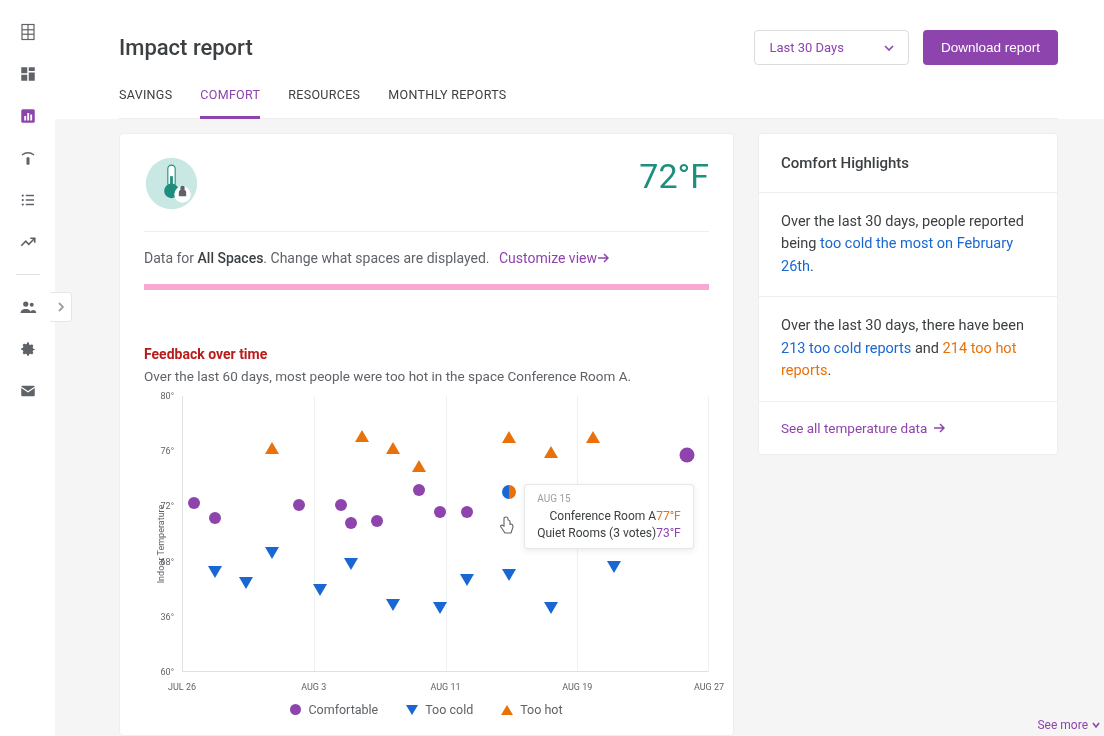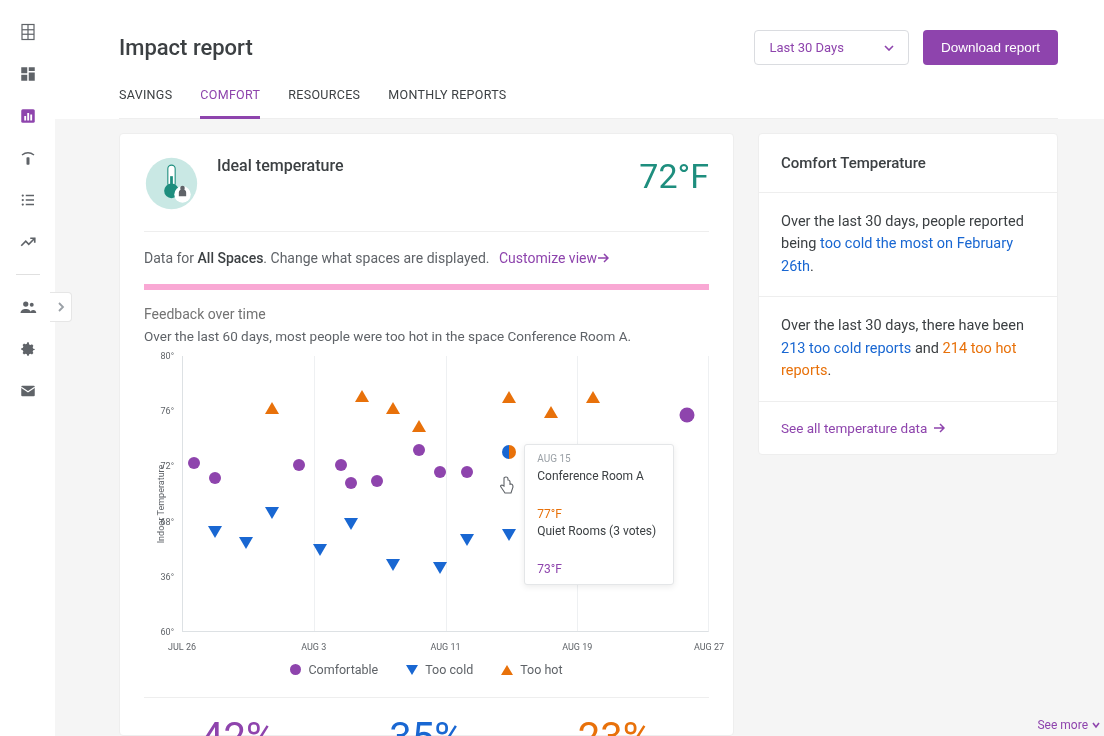--- a/index.html
+++ b/index.html
@@ -200,23 +200,24 @@
     margin-left: 6px;
     display: inline-flex;
     align-items: center;
   }
 
   .chart-block {
     padding-top: 16px;
   }
   .chart-block h4 {
     font-size: 14px;
-    font-weight: 400;
-    color: #737373;
+    font-weight: 700;
+    color: #b91c1c;
     margin-bottom: 6px;
+    margin-top: 40px;
   }
   .chart-block p.sub {
     font-size: 13.5px;
     color: #5f6368;
     margin-bottom: 12px;
   }
 
   
   .chart-wrap {
     position: relative;
@@ -322,23 +323,22 @@
   }
   .tooltip .tt-date {
     font-size: 10px;
     color: #9aa0a6;
     text-transform: uppercase;
     margin-bottom: 5px;
   }
   .tooltip .tt-row {
     display: flex;
     justify-content: flex-end;
-    gap: 24px;
+    gap: 0;
     margin-top: 3px;
-    flex-direction: column;
   }
   .tooltip .tt-row .name { color: #3c4043; }
   .tooltip .tt-row .val.hot { color: #e8710a; }
   .tooltip .tt-row .val.neutral { color: #8e44ad; }
   .cursor-icon {
     position: absolute;
     z-index: 4;
     color: #5f6368;
   }
 
@@ -523,21 +523,20 @@
             <circle cx="30" cy="30" r="28" fill="#c9e8e4"></circle>
             <rect x="26" y="10" width="8" height="24" rx="4" fill="#fff" stroke="#1e8e7e" stroke-width="1.2"></rect>
             <circle cx="30" cy="38" r="8" fill="#1e8e7e"></circle>
             <rect x="28.5" y="22" width="3" height="14" fill="#1e8e7e"></rect>
             <circle cx="42" cy="42" r="9" fill="#fff"></circle>
             <path d="M38 40c0-2 1.5-4 4-4s4 2 4 4v4h-8z" fill="#5f6368"></path>
             <circle cx="42" cy="35" r="2.5" fill="#5f6368"></circle>
           </svg>
       </div>
       <div class="ideal-text">
-        <h3>Ideal temperature</h3>
       </div>
       <div class="ideal-temp">72°F</div>
     </div>
 
     <div class="data-for-row">
       <span>Data for </span><b>All Spaces</b><span>. Change what spaces are displayed.</span>
       <span class="customize-link">
         <span>Customize view</span>
         <svg width="12" height="10" viewBox="0 0 12 10">
             <path d="M1 5h9M7 1l4 4-4 4" fill="none" stroke="#8e44ad" stroke-width="1.5"></path>
@@ -636,21 +635,21 @@
         <div class="pct purple">42%</div>
         <div class="pct blue">35%</div>
         <div class="pct orange">23%</div>
       </div>
     </div>
 
   </div>
 
   <div class="col-right">
     <div class="highlights">
-      <div class="hl-head">Comfort Temperature</div>
+      <div class="hl-head">Comfort Highlights</div>
       <div class="hl-body">
         <span>Over the last 30 days, people reported being </span><a class="blue">too cold the most on February 26th</a><span>.</span>
       </div>
       <div class="hl-body">
         <span>Over the last 30 days, there have been </span><a class="blue">213 too cold reports</a><span> and </span><a class="orange">214 too hot reports</a><span>.</span>
       </div>
       <div class="hl-foot">
         <span class="see-link">
           <span>See all temperature data</span>
           <svg width="12" height="10" viewBox="0 0 12 10">

